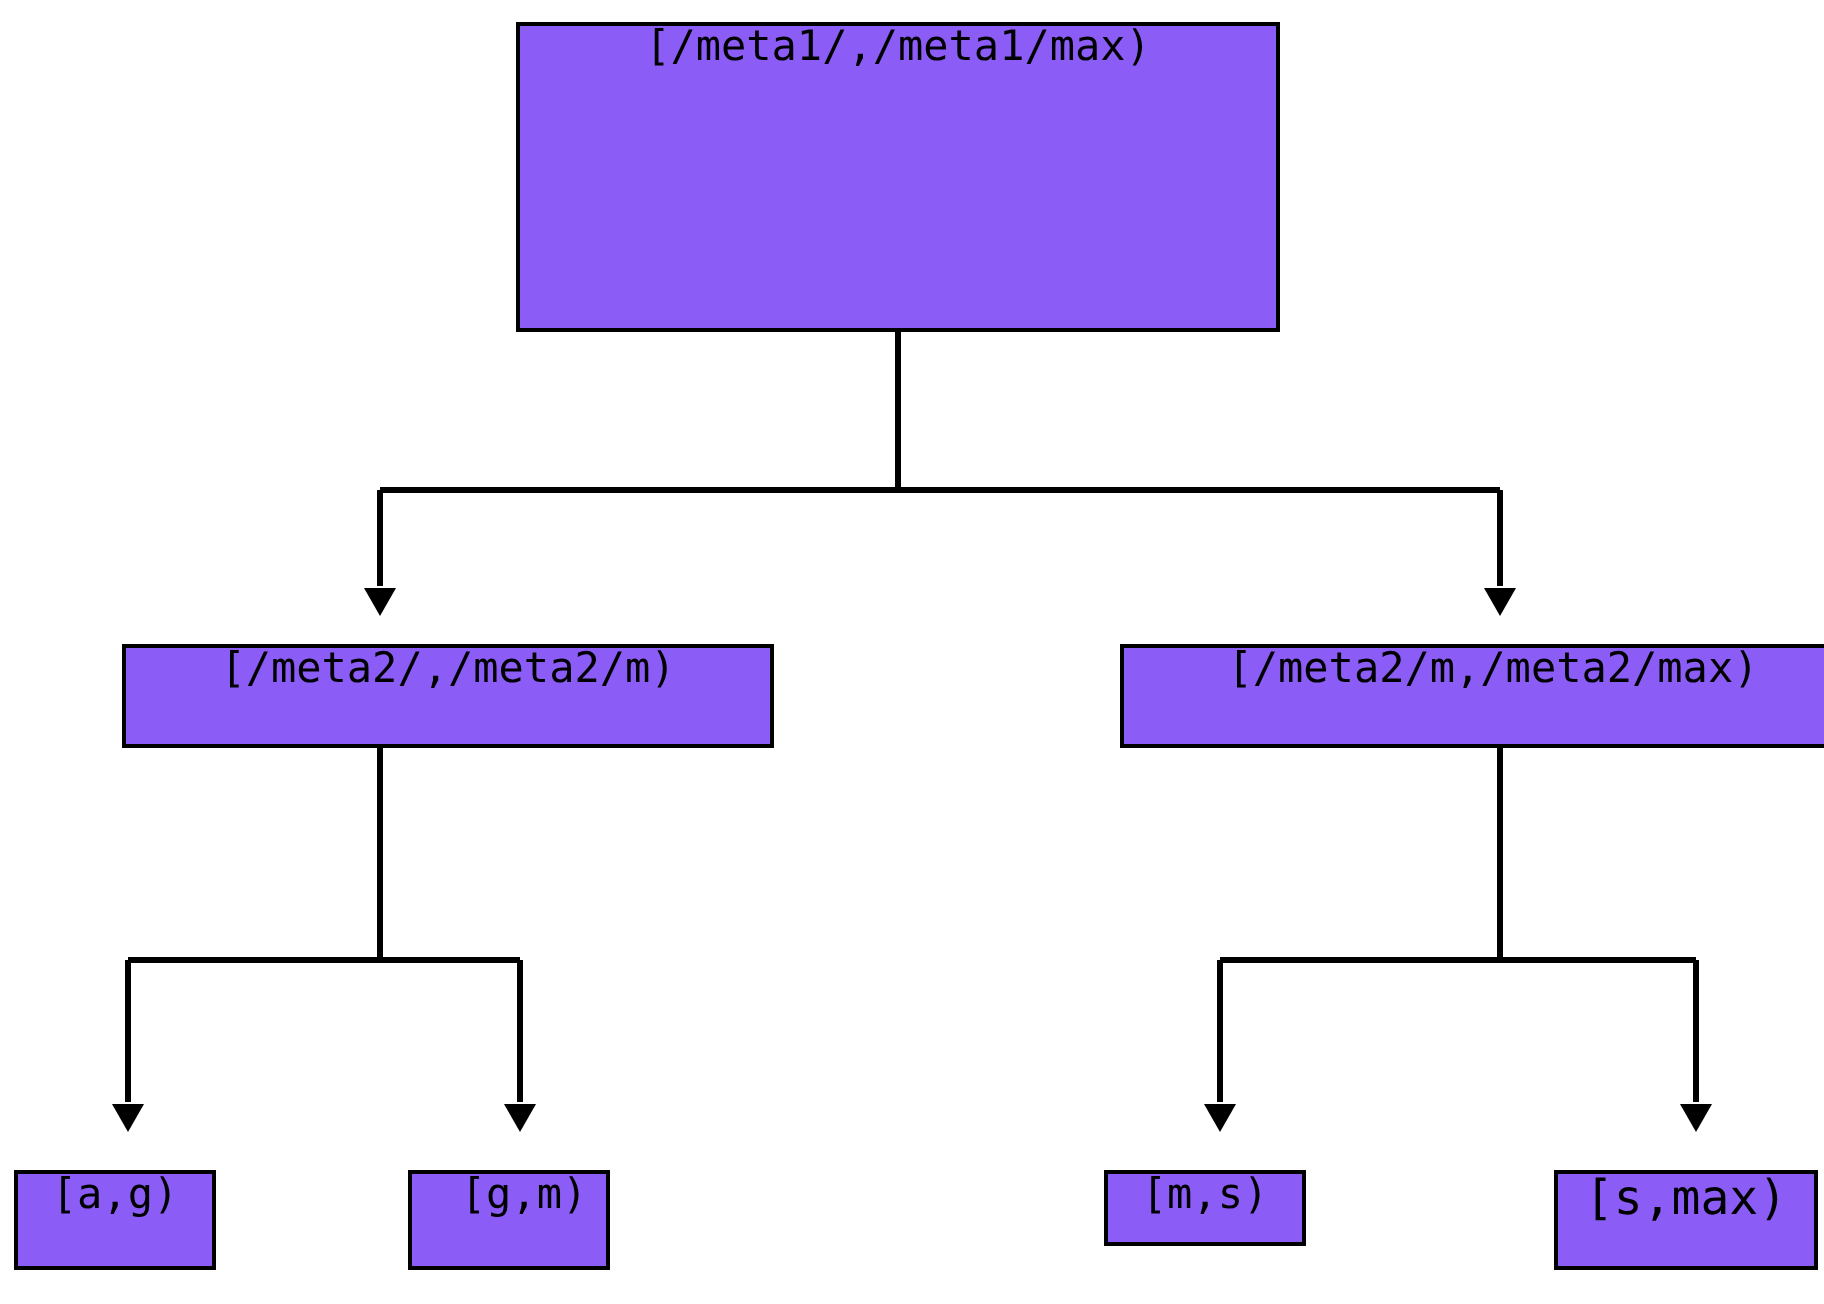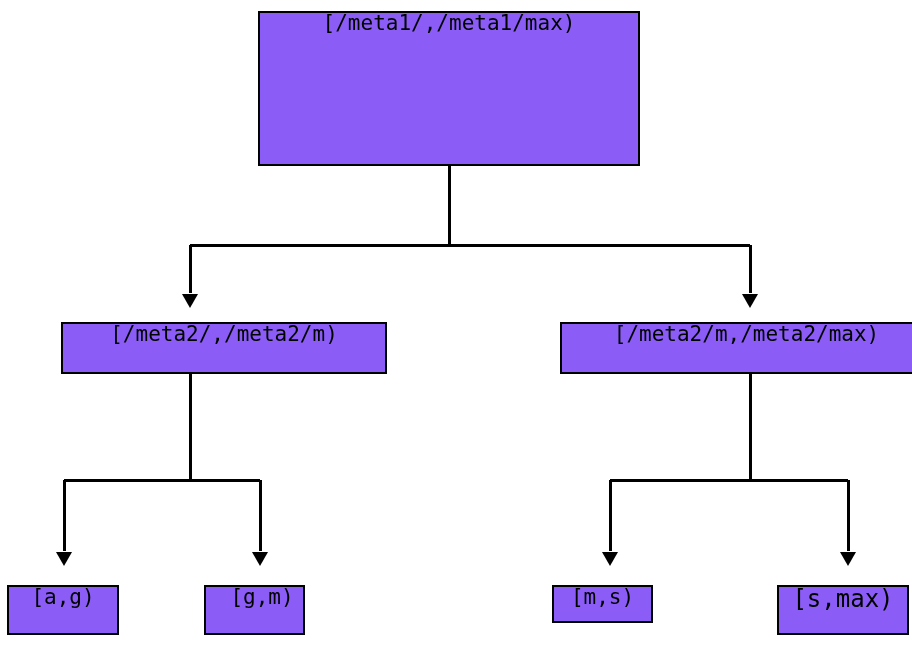--- a/index.html
+++ b/index.html
@@ -62,21 +62,21 @@
     left: 560px;
     top: 322px;
     width: 373px;
     height: 52px;
     font-size: 21px;
   }
   
   #node-leaf-0 {
     left: 7px;
     top: 585px;
-    width: 112px;
+    width: 101px;
     height: 50px;
     font-size: 21px;
   }
   #node-leaf-1 {
     left: 204px;
     top: 585px;
     width: 101px;
     height: 50px;
     font-size: 21px;
     padding-left: 15px;

